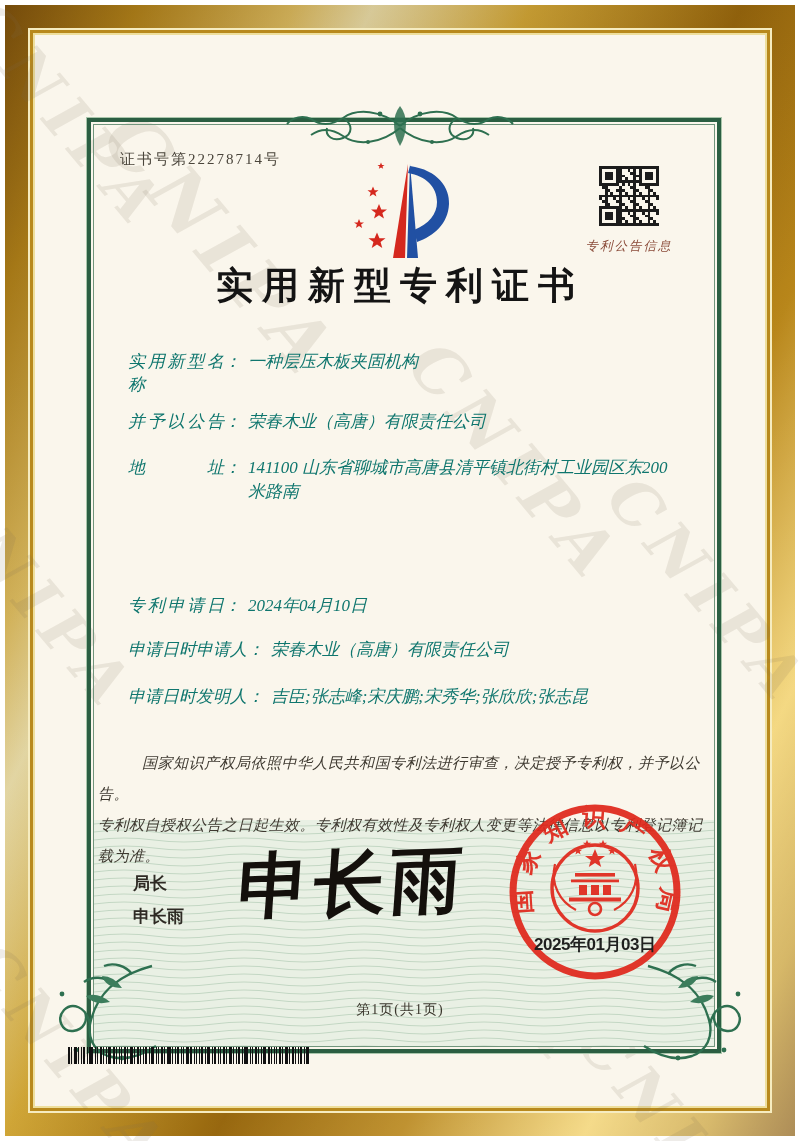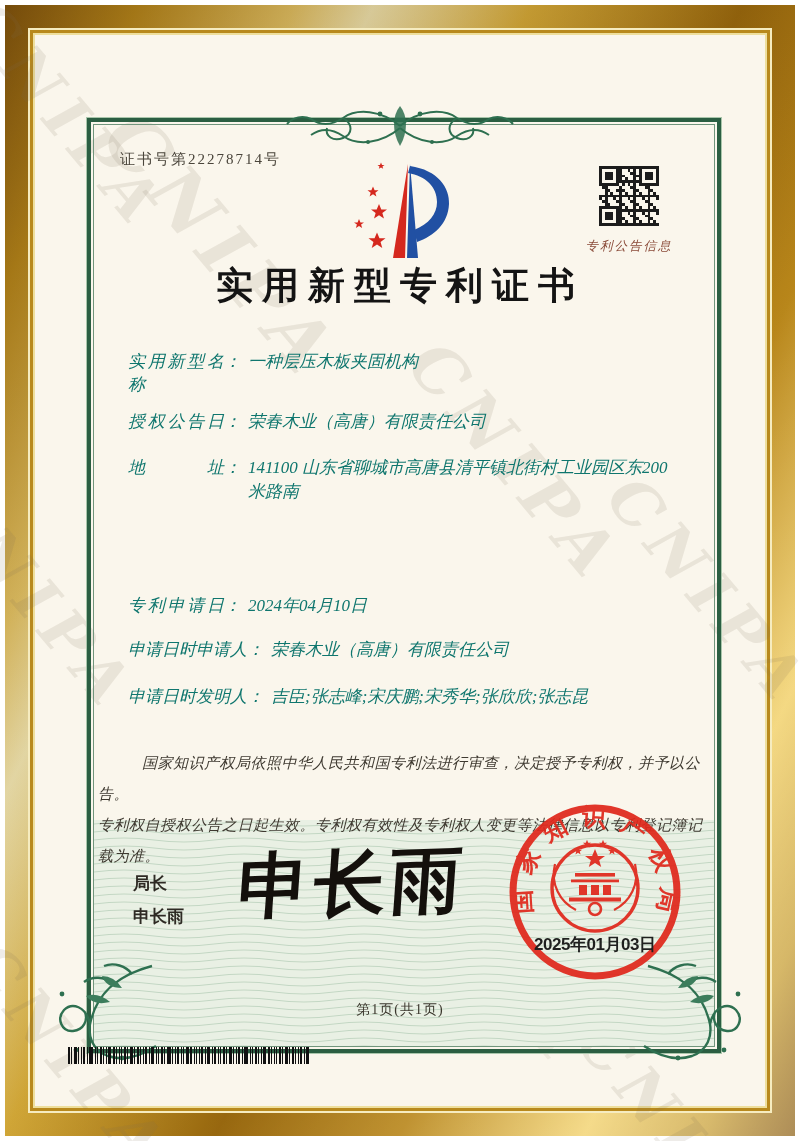--- a/index.html
+++ b/index.html
@@ -600,21 +600,21 @@
       </div>
     <div class="qr-caption">专利公告信息</div>
   </div>
 
   <div class="title">实用新型专利证书</div>
 
   <div class="frow" style="top:350px;">
     <span class="flabel">实用新型名称</span><span class="fcolon">：</span><span class="fvalue">一种层压木板夹固机构</span>
   </div>
   <div class="frow" style="top:410px;">
-    <span class="flabel">授权公告日</span><span class="fcolon">：</span><span class="fvalue">荣春木业（高唐）有限责任公司</span>
+    <span class="flabel">并予以公告</span><span class="fcolon">：</span><span class="fvalue">荣春木业（高唐）有限责任公司</span>
   </div>
   <div class="frow" style="top:456px;">
     <span class="flabel">地址</span><span class="fcolon">：</span><span class="fvalue fvalue-wrap">141100 山东省聊城市高唐县清平镇北街村工业园区东200米路南</span>
   </div>
   <div class="frow" style="top:594px;">
     <span class="flabel">专利申请日</span><span class="fcolon">：</span><span class="fvalue">2024年04月10日</span>
   </div>
   <div class="frow" style="top:638px;">
     <span class="flabel-wide">申请日时申请人</span><span class="fcolon">：</span><span class="fvalue">荣春木业（高唐）有限责任公司</span>
   </div>

